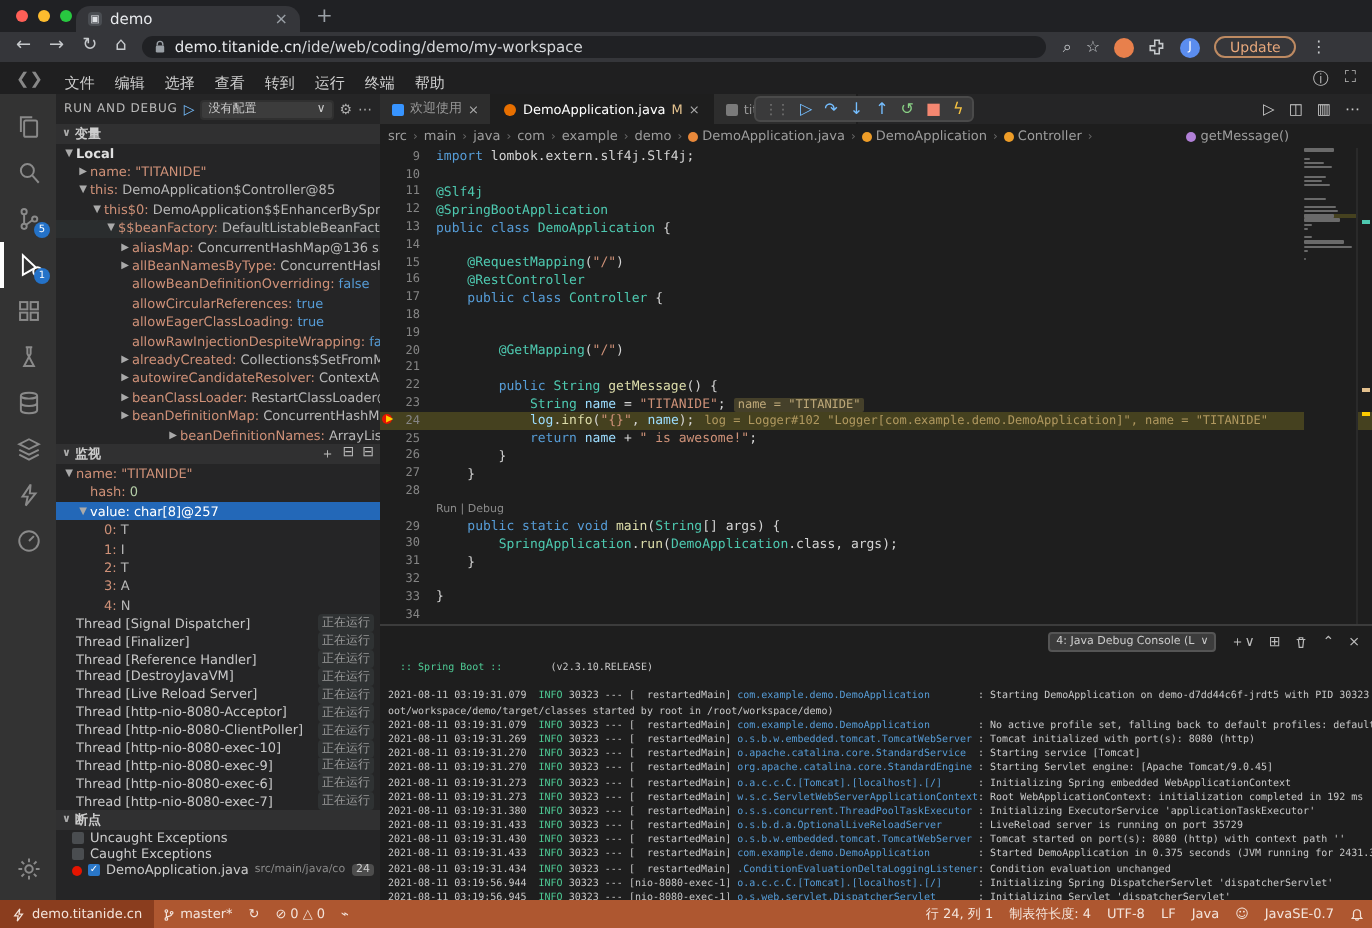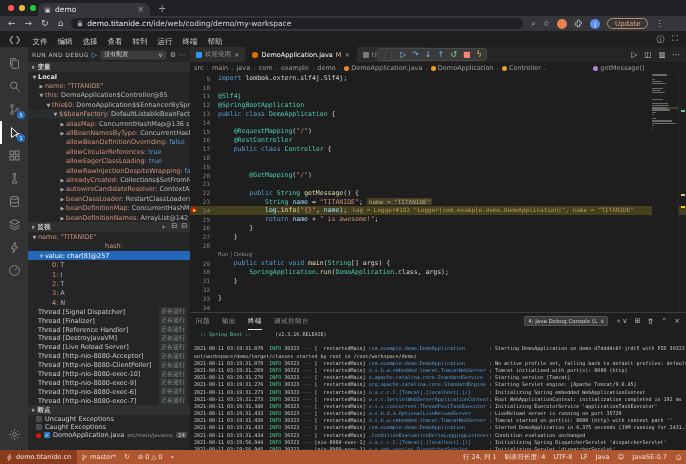--- a/index.html
+++ b/index.html
@@ -326,42 +326,42 @@
         <div class="tree-row" style="padding-left: 31px;">
           <span class="chev">▶</span>
           <span class="vn">beanClassLoader:</span>
           <span class="vv">RestartClassLoader@140</span>
         </div>
         <div class="tree-row" style="padding-left: 31px;">
           <span class="chev">▶</span>
           <span class="vn">beanDefinitionMap:</span>
           <span class="vv">ConcurrentHashMap@141 size=132</span>
         </div>
-        <div class="tree-row" style="padding-left: 31px;">
+        <div class="tree-row" style="padding-left: 31px; margin-left: 24px;">
           <span class="chev">▶</span>
           <span class="vn">beanDefinitionNames:</span>
           <span class="vv">ArrayList@142 size=132</span>
         </div>
       </div>
     <div class="sec-head">
       <span class="chev">∨</span>
         <span>监视</span>
       <span class="sec-icons">
           <span>＋</span>
           <span>⊟</span>
           <span>⊟</span>
         </span>
     </div>
     <div id="watch-list">
         <div class="tree-row" style="padding-left: 3px;">
           <span class="chev">▼</span>
           <span class="vn">name:</span>
           <span class="vv vv-str">"TITANIDE"</span>
         </div>
-        <div class="tree-row" style="padding-left: 10px; flex-direction: column;">
+        <div class="tree-row" style="padding-left: 10px;">
           <span class="chev"></span>
           <span class="vn">hash:</span>
           <span class="vv vv-num">0</span>
         </div>
         <div class="tree-row row-sel" style="padding-left: 10px;">
           <span class="chev">▼</span>
           <span class="vn">value:</span>
           <span class="vv">char[8]@257</span>
         </div>
         <div class="tree-row" style="padding-left: 17px;">
@@ -638,26 +638,20 @@
       <div class="ruler">
         <div class="rl-mark" style="top:36px;background:#4ec9b0"></div>
         <div class="rl-mark" style="top:120px;background:#e2c08d"></div>
         <div class="rl-mark" style="top:132px;background:#ffcc00"></div>
       </div>
     </div>
   </div>
 
   <div class="panel">
     <div class="ptabs">
-      <span id="ptab-items" style="display: flex; gap: 12px;">
-          <span class="ptab">问题</span>
-          <span class="ptab">输出</span>
-          <span class="ptab active">终端</span>
-          <span class="ptab">调试控制台</span>
-        </span>
       <span class="pt-right">
         <span class="term-select">
             <span>4: Java Debug Console (L</span>
             <span>∨</span>
           </span>
         <span>＋∨</span>
         <span>⊞</span>
         <svg class="sic" viewBox="0 0 16 16" style="stroke:#bbb">
             <path d="M5 4h6l-1 9H6zM3 4h10M6 4V2h4v2"></path>
           </svg>

